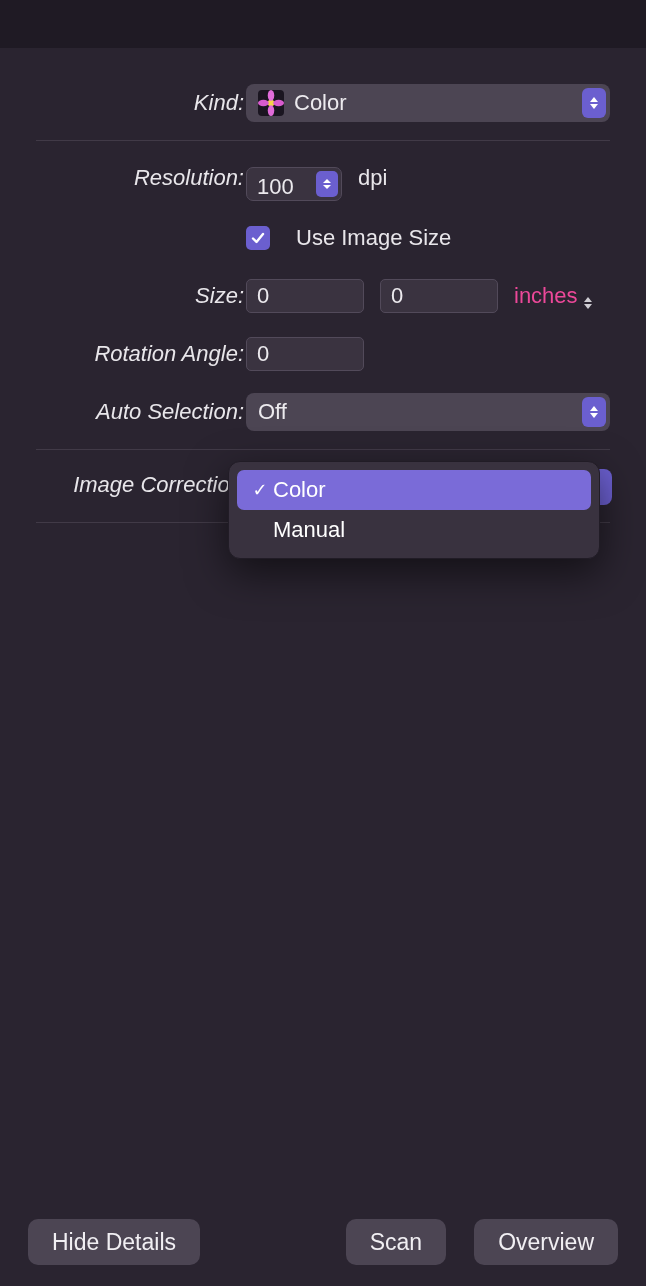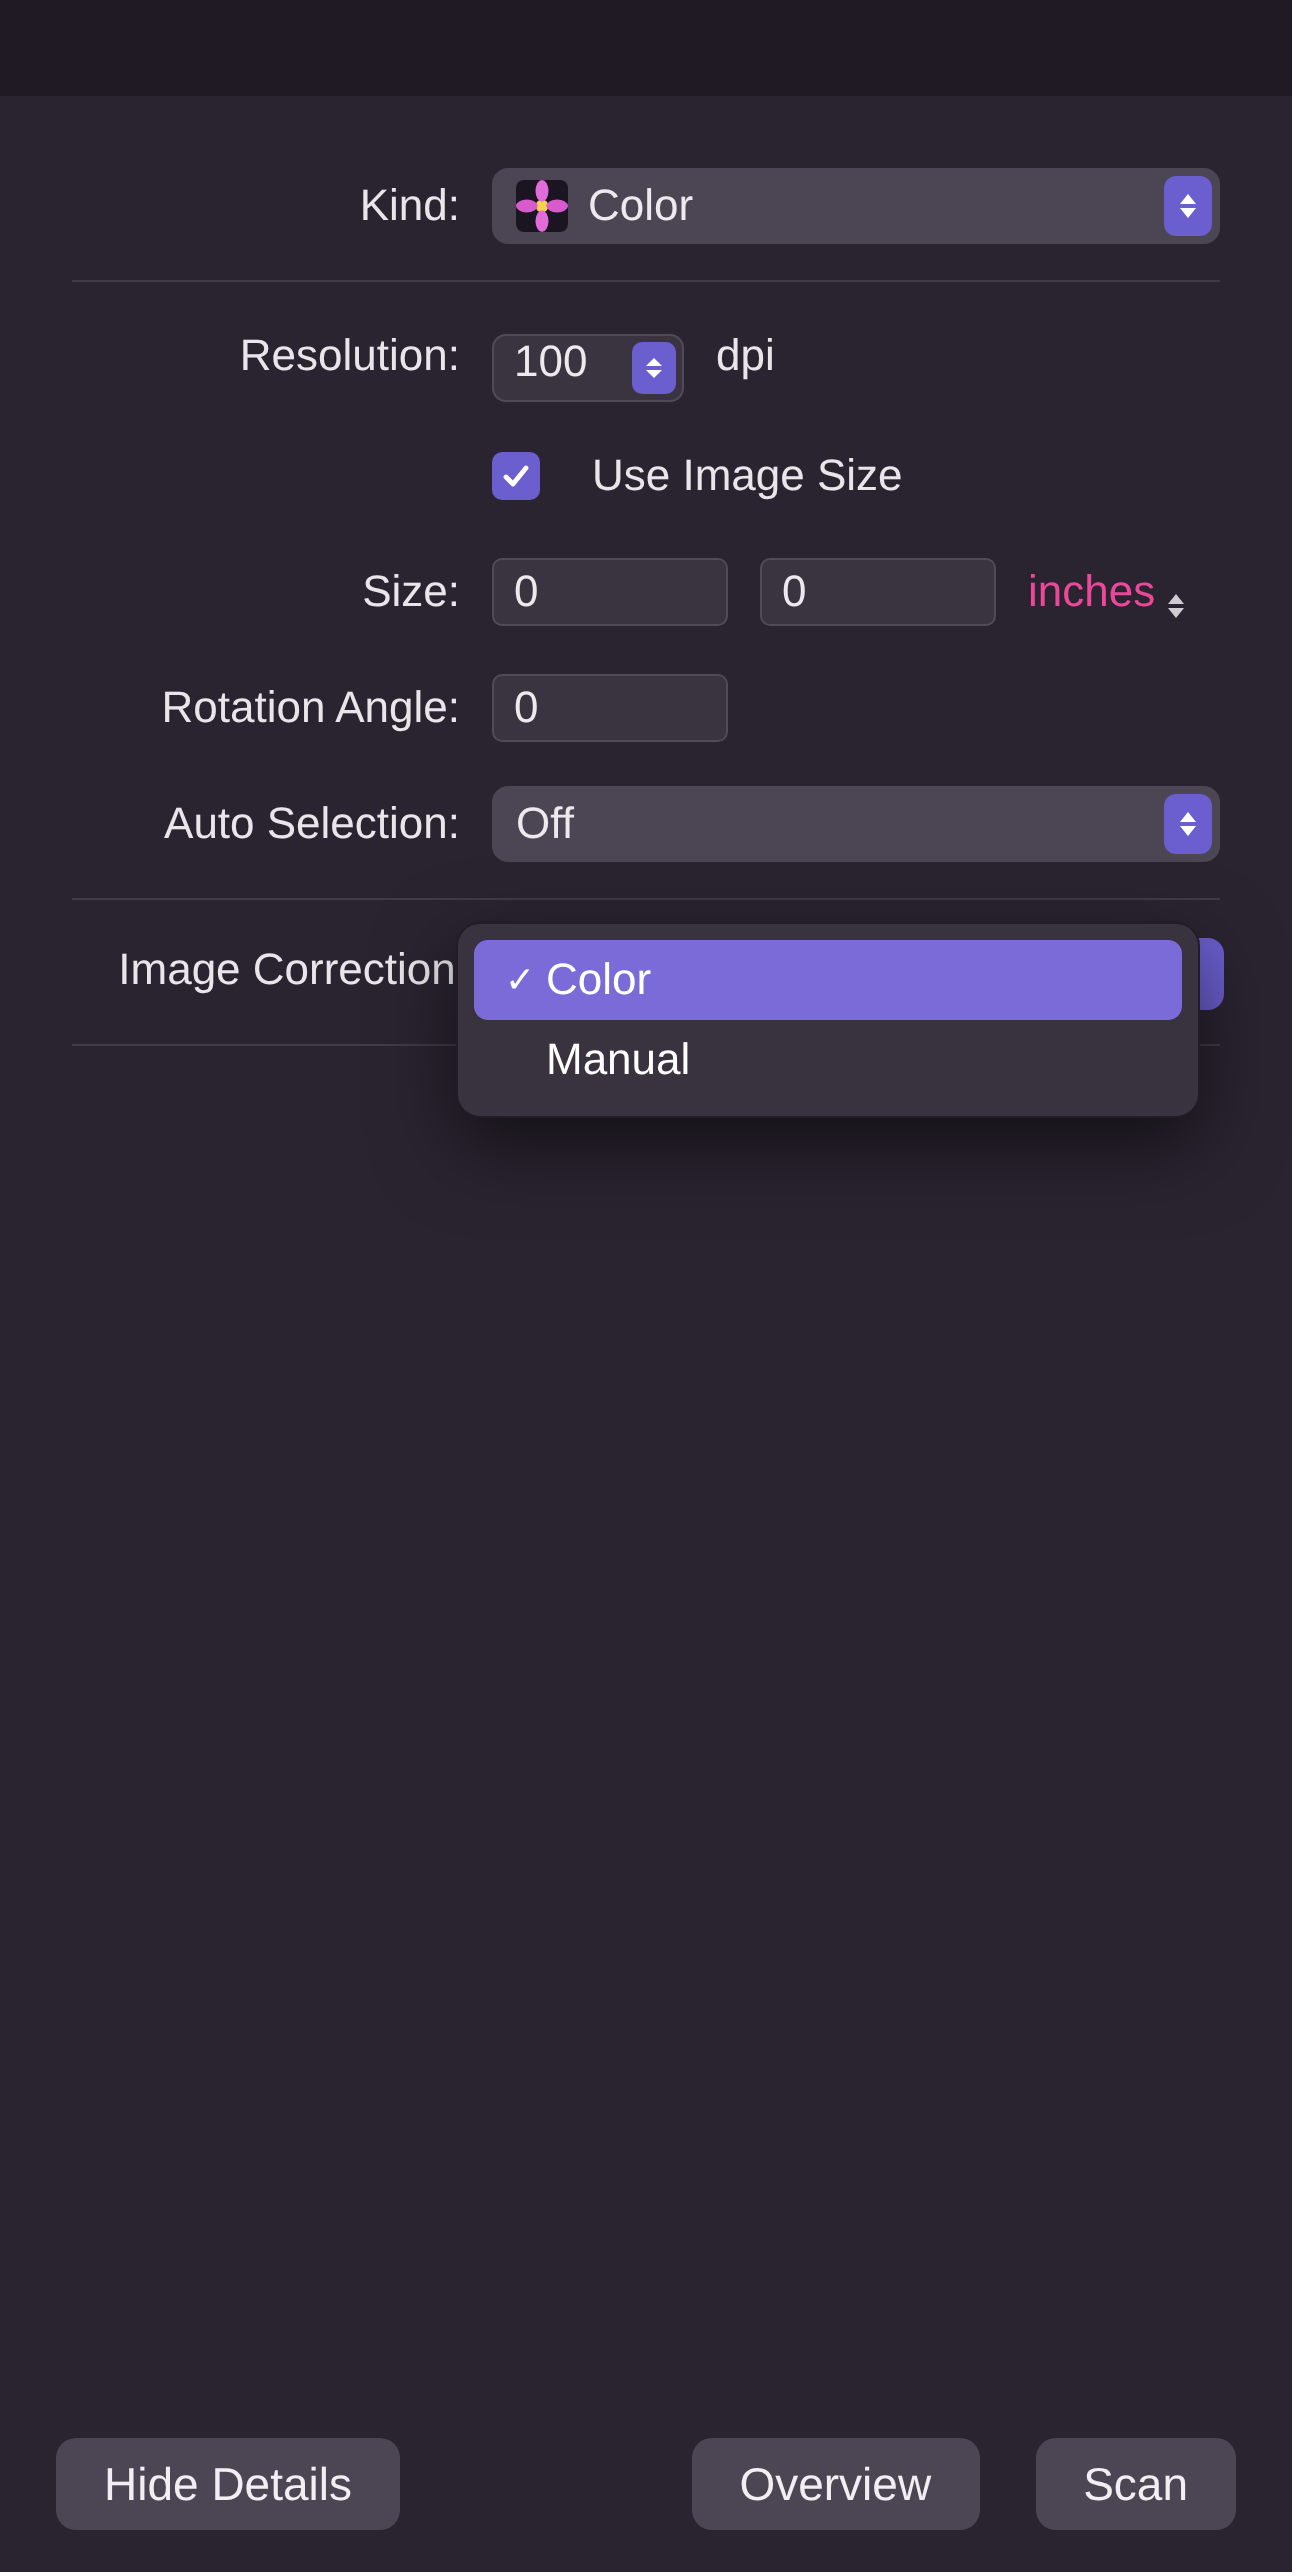--- a/index.html
+++ b/index.html
@@ -23,23 +23,24 @@
   }
   .row {
     display: flex;
     align-items: center;
     min-height: 42px;
     margin-bottom: 16px;
   }
   .label-col {
     width: 210px;
     text-align: right;
-    padding-right: 16px;
+    padding-right: 2px;
     color: #e8e6ea;
     white-space: nowrap;
+    font-style: italic;
   }
   .field-col {
     flex: 1 1 auto;
     display: flex;
     align-items: center;
     gap: 16px;
   }
   .hr {
     border: none;
     border-top: 1px solid #413a47;
@@ -83,21 +84,21 @@
 
   
   .stepper-field {
     height: 34px;
     width: 96px;
     background: #3a3340;
     border: 1px solid #524a5a;
     border-radius: 7px;
     position: relative;
     display: flex;
-    align-items: flex-start;
+    align-items: flex-end;
     padding: 0 10px;
     color: #eceaee;
     margin-top: 12px;
   }
   .stepper-chevrons {
     position: absolute;
     right: 3px; top: 3px; bottom: 3px;
     width: 22px;
     background: #6b5fcf;
     border-radius: 5px;
@@ -335,18 +336,18 @@
   </div>
 
 </div>
 
 <div class="footer">
   <div class="btn">
     <span>Hide Details</span>
   </div>
   <div class="spacer"></div>
   <div class="btn">
+    <span>Scan</span>
+  </div>
+  <div class="btn">
     <span>Overview</span>
   </div>
-  <div class="btn">
-    <span>Scan</span>
-  </div>
 </div>
 
 </body></html>

